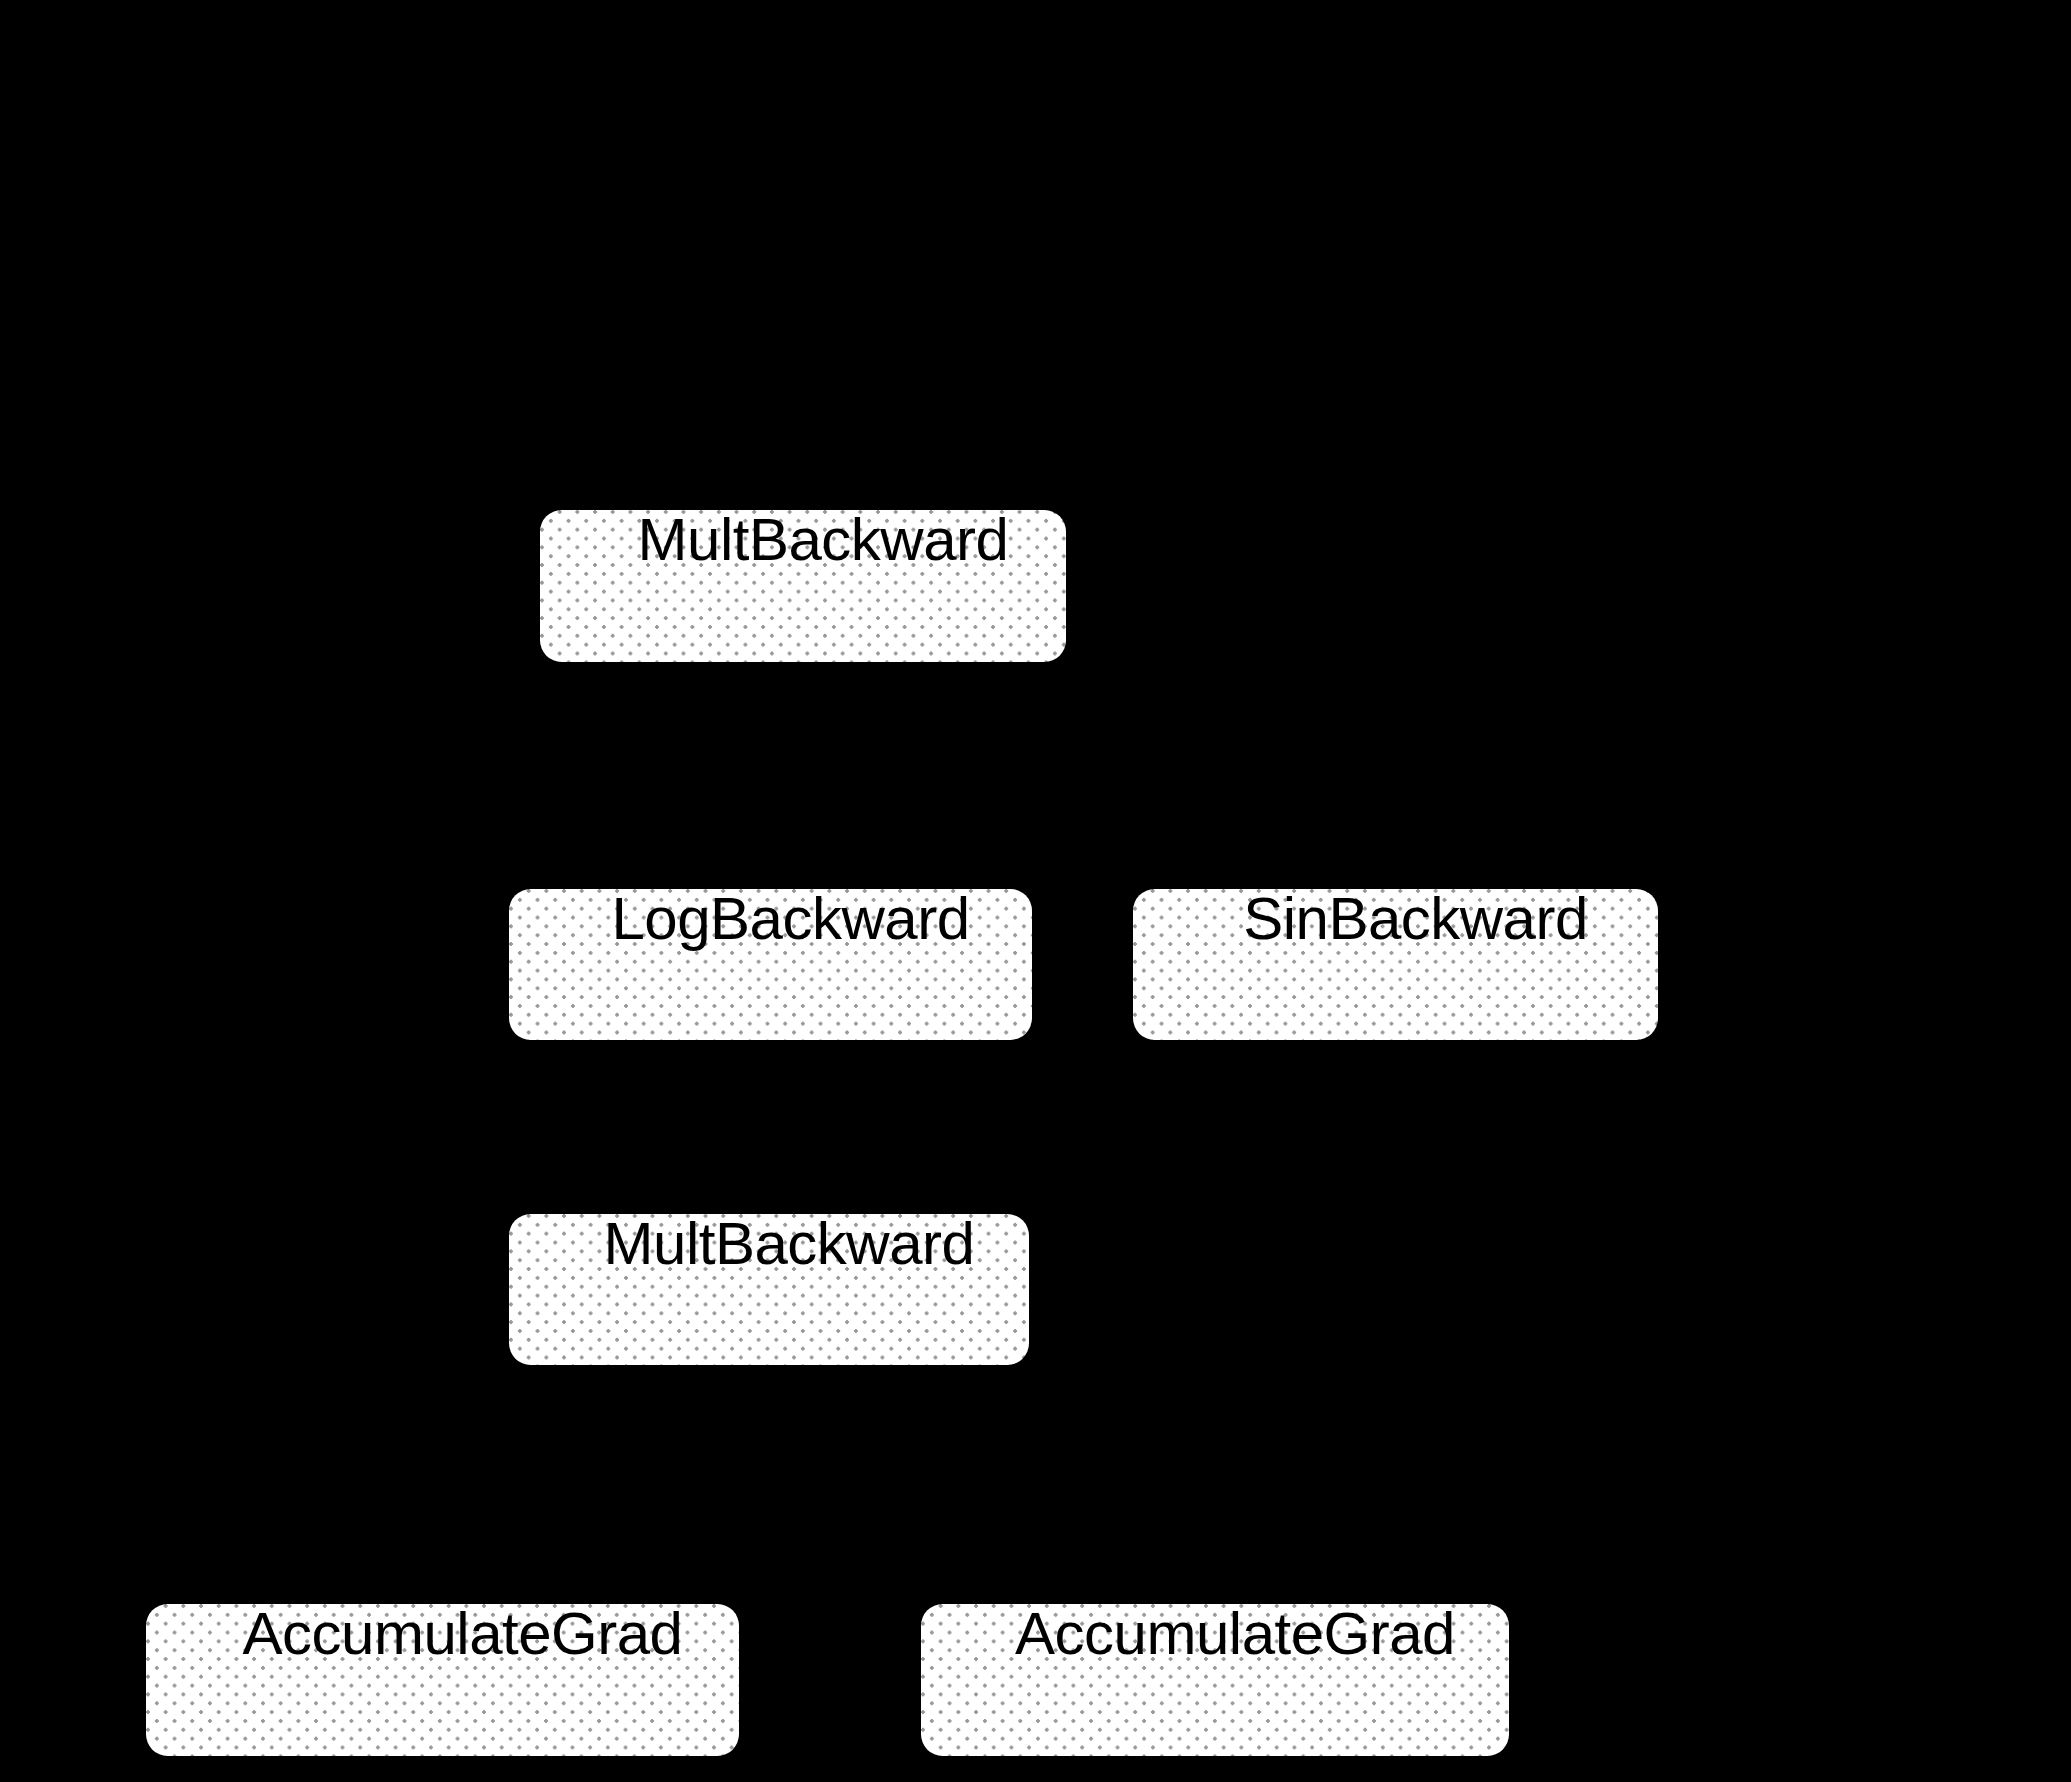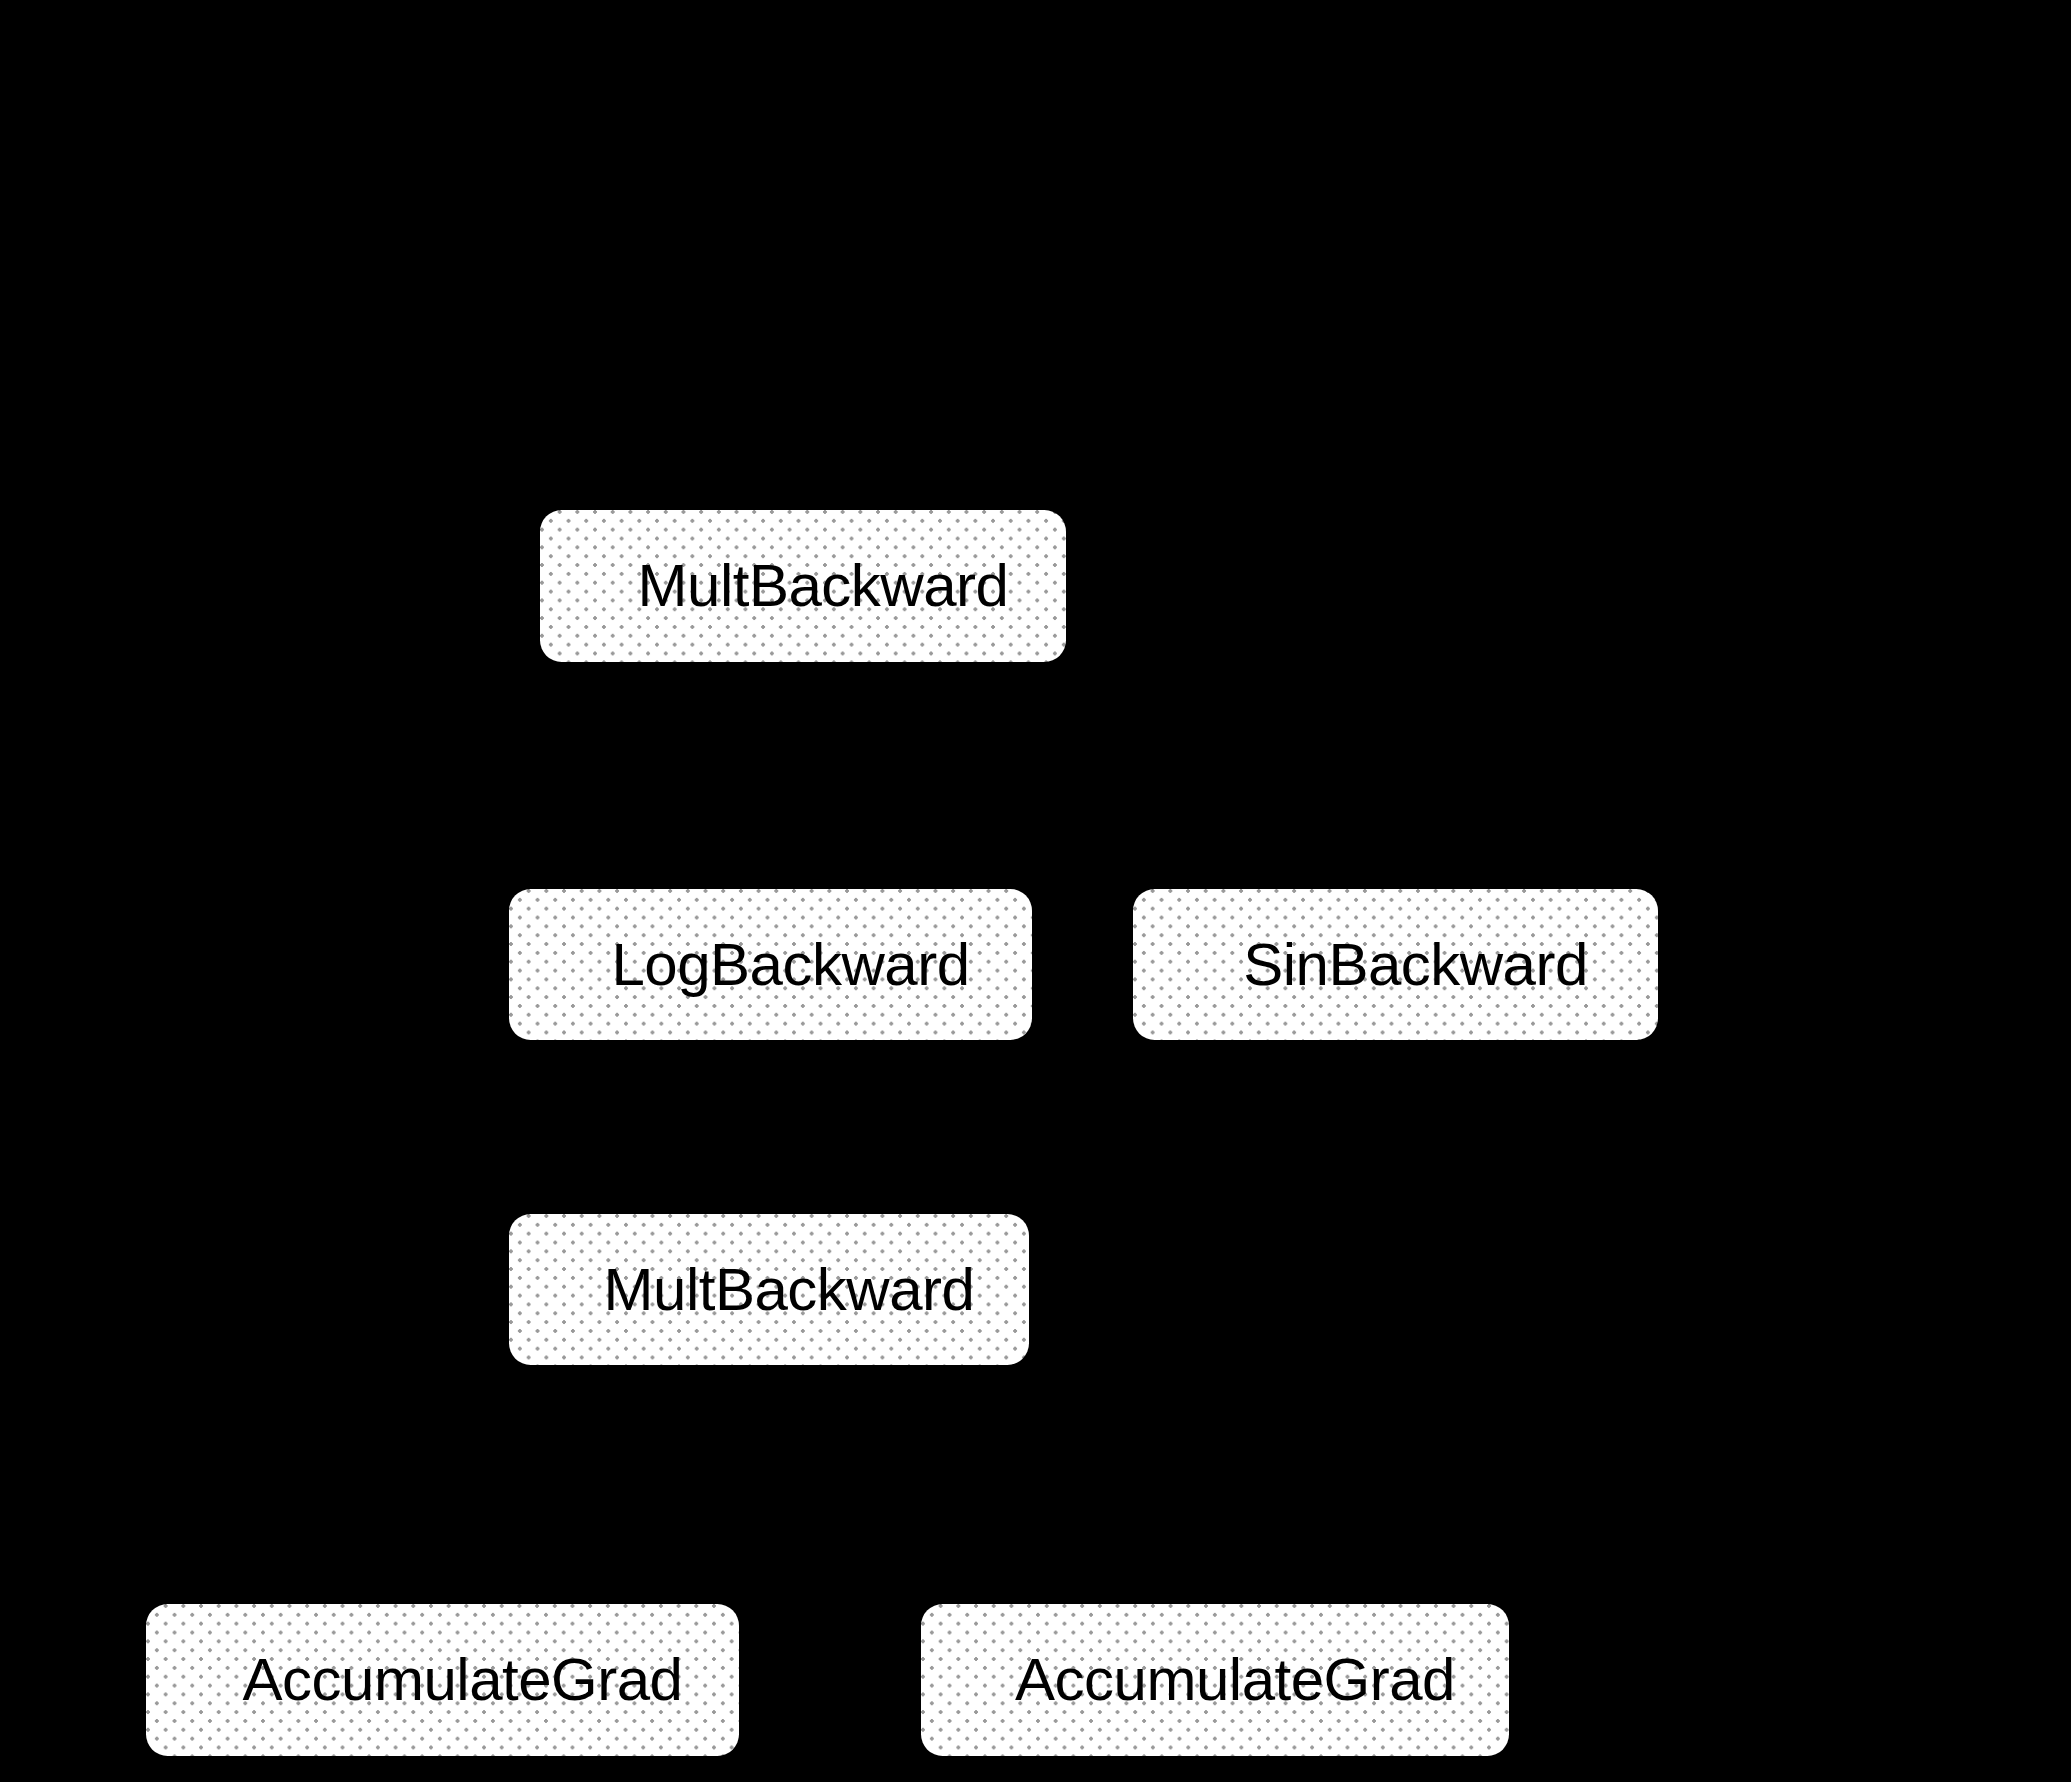--- a/index.html
+++ b/index.html
@@ -20,21 +20,20 @@
     box-sizing: border-box;
     border-radius: 21.7px;
     background-color: #ffffff;
     
     background-image:
       radial-gradient(#9a9a9a 1.6px, rgba(0,0,0,0) 1.9px),
       radial-gradient(#9a9a9a 1.6px, rgba(0,0,0,0) 1.9px);
     background-size: 17.7px 17.7px, 17.7px 17.7px;
     background-position: 2px 2px, 10.8px 10.8px;
     display: flex;
-    align-items: center;
     justify-content: center;
     overflow: hidden;
     padding-left: 40px;
   }
   .graph-node .node-label {
     color: #000000;
     font-size: 60px;
     line-height: 1;
     letter-spacing: -0.5px;
     white-space: nowrap;

